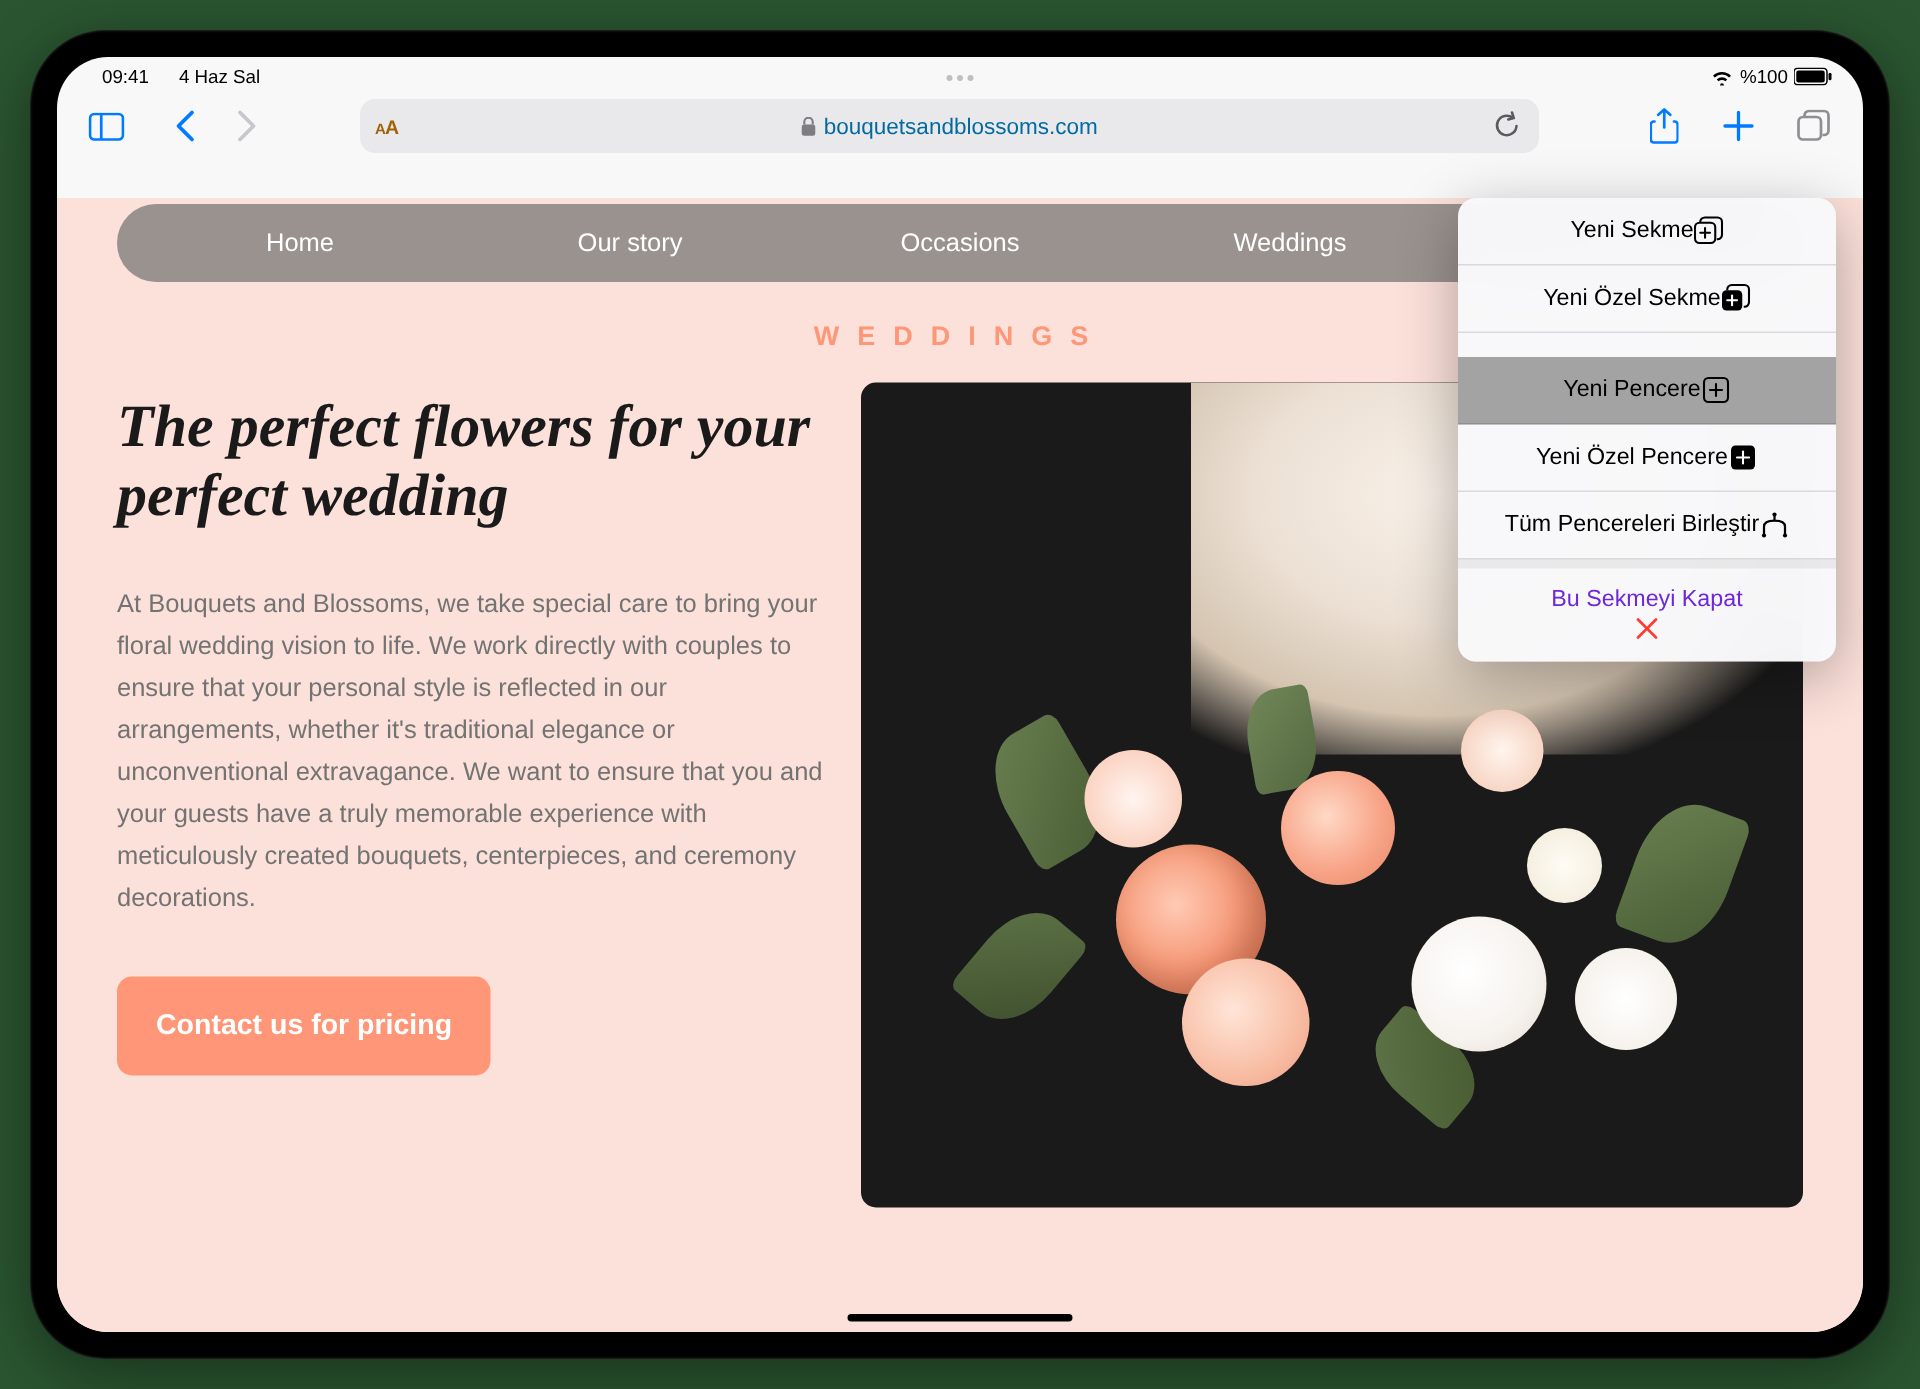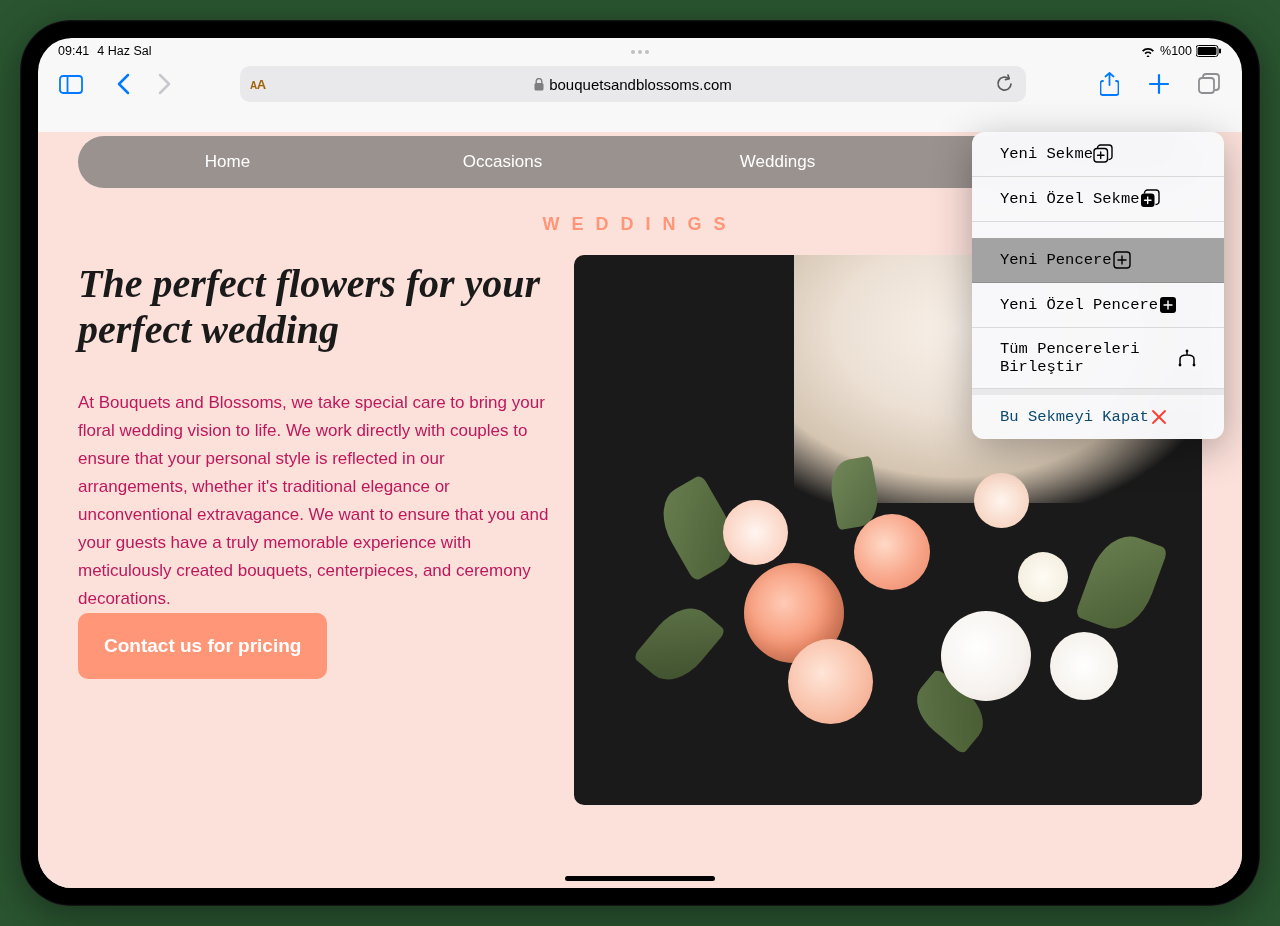--- a/index.html
+++ b/index.html
@@ -33,21 +33,21 @@
 .status-bar {
   display: flex;
   justify-content: space-between;
   align-items: center;
   padding: 5px 20px 2px;
   font-size: 12.5px;
   font-weight: 500;
   color: #000;
   height: 22px;
 }
-.status-left { display: flex; gap: 8px; }
+.status-left { display: flex; gap: 20px; margin-left: 10px; }
 .status-right { display: flex; align-items: center; gap: 4px; }
 .dots-grab {
   position: absolute;
   top: 12px;
   left: 50%;
   transform: translateX(-50%);
   display: flex;
   gap: 3px;
 }
 .dots-grab span { width: 4px; height: 4px; border-radius: 50%; background: #c0c0c0; }
@@ -75,21 +75,21 @@
   border-radius: 10px;
   height: 36px;
   display: flex;
   align-items: center;
   justify-content: center;
   position: relative;
   margin: 0 56px 0 48px;
 }
 .addr-aa { position: absolute; left: 10px; color: #a16207; font-size: 13px; font-weight: 600; letter-spacing: -0.5px; }
 .addr-aa small { font-size: 10px; }
-.addr-url { font-size: 15px; color: #000000; display: flex; align-items: center; gap: 5px; }
+.addr-url { font-size: 15px; color: #0369a1; display: flex; align-items: center; gap: 5px; }
 .addr-reload { position: absolute; right: 12px; color: #5a5a5e; }
 .toolbar-right { display: flex; gap: 20px; align-items: center; }
 
 .web-content {
   background: #fce1da;
   position: absolute;
   top: 94px;
   left: 0;
   right: 0;
   bottom: 0;
@@ -127,21 +127,22 @@
   font-style: italic;
   font-size: 40px;
   font-weight: 600;
   line-height: 1.15;
   color: #1a1a1a;
   margin-bottom: 36px;
 }
 .body-text {
   font-size: 17px;
   line-height: 1.65;
-  color: #be185d;
+  color: #737373;
+  margin-bottom: 38px;
 }
 .cta-btn {
   background: #ff9678;
   color: #fff;
   border: none;
   border-radius: 10px;
   padding: 22px 26px;
   font-size: 19px;
   font-weight: 600;
 }
@@ -185,31 +186,30 @@
   right: 18px;
   width: 252px;
   background: rgba(248,248,250,0.98);
   border-radius: 12px;
   box-shadow: 0 10px 40px rgba(0,0,0,0.3);
   overflow: hidden;
   backdrop-filter: blur(20px);
 }
 .menu-item {
   display: flex;
-  justify-content: flex-start;
+  justify-content: center;
   align-items: center;
   padding: 12px 28px;
   font-size: 15.5px;
   color: #000;
   border-bottom: 0.5px solid rgba(0,0,0,0.12);
-  font-family: Liberation Mono, monospace;
 }
 .menu-item.highlighted { background: #a3a3a3; margin-top: 16px; }
 .menu-item.sep-top { border-top: 6px solid rgba(0,0,0,0.06); }
-.menu-item.destructive { color: #0c4a6e; }
+.menu-item.destructive { color: #6d28d9; flex-direction: column; }
 .menu-item:last-child { border-bottom: none; }
 .menu-icon { width: 20px; height: 20px; display: flex; align-items: center; justify-content: center; }
 .chev-right { color: #8e8e93; font-size: 13px; margin-left: 4px; }
 .menu-right { display: flex; align-items: center; gap: 4px; }
 
 .home-indicator {
   position: absolute;
   bottom: 7px;
   left: 50%;
   transform: translateX(-50%);
@@ -309,20 +309,21 @@
               <rect x="1" y="5" width="15" height="15" rx="3" fill="none" stroke="#8e8e93" stroke-width="1.8"></rect>
               <path d="M5 5 V4 a3 3 0 0 1 3 -3 h10 a3 3 0 0 1 3 3 v10 a3 3 0 0 1 -3 3 h-1" fill="none" stroke="#8e8e93" stroke-width="1.8"></path>
             </svg>
         </div>
       </div>
     </div>
 
     <div class="web-content">
       <div class="site-nav">
         <div class="nav-item">Home</div>
+        <div class="nav-item">Our story</div>
         <div class="nav-item">Occasions</div>
         <div class="nav-item">Weddings</div>
         <div class="nav-item">Testim</div>
       </div>
 
       <div class="section-label">WEDDINGS</div>
 
       <div class="content-row">
         <div class="content-left">
           <h1 class="headline">The perfect flowers for your perfect wedding</h1>

